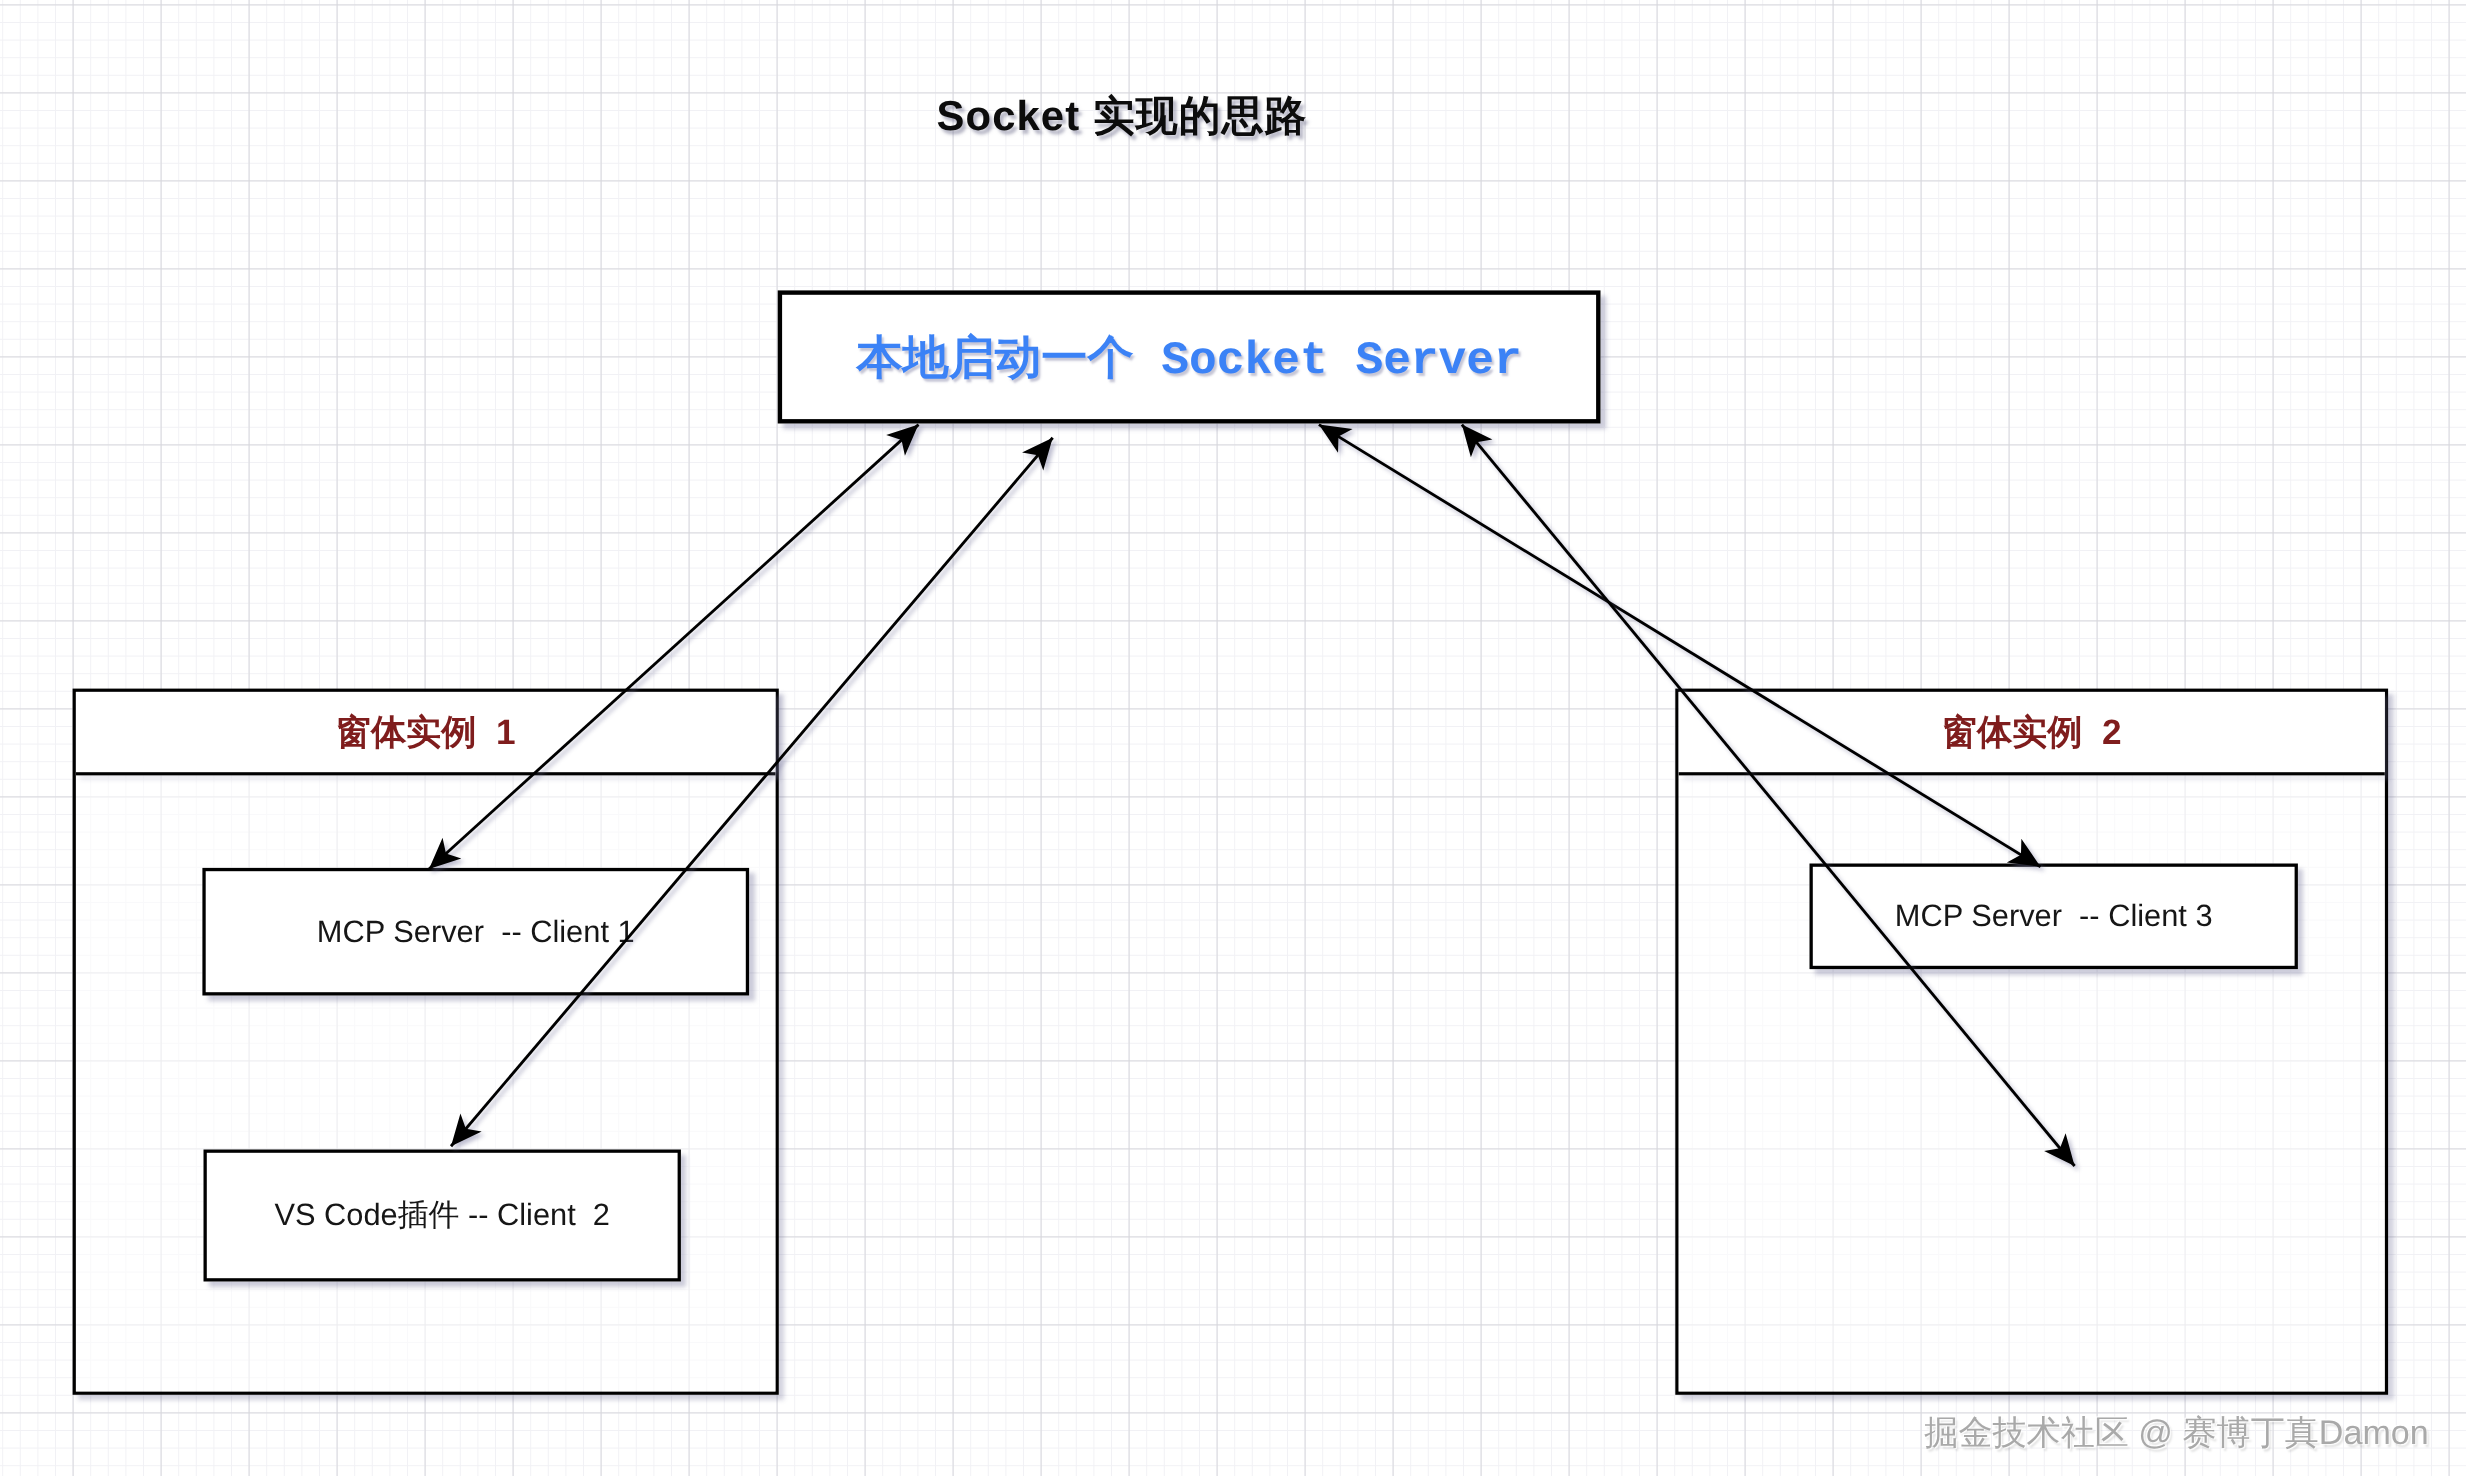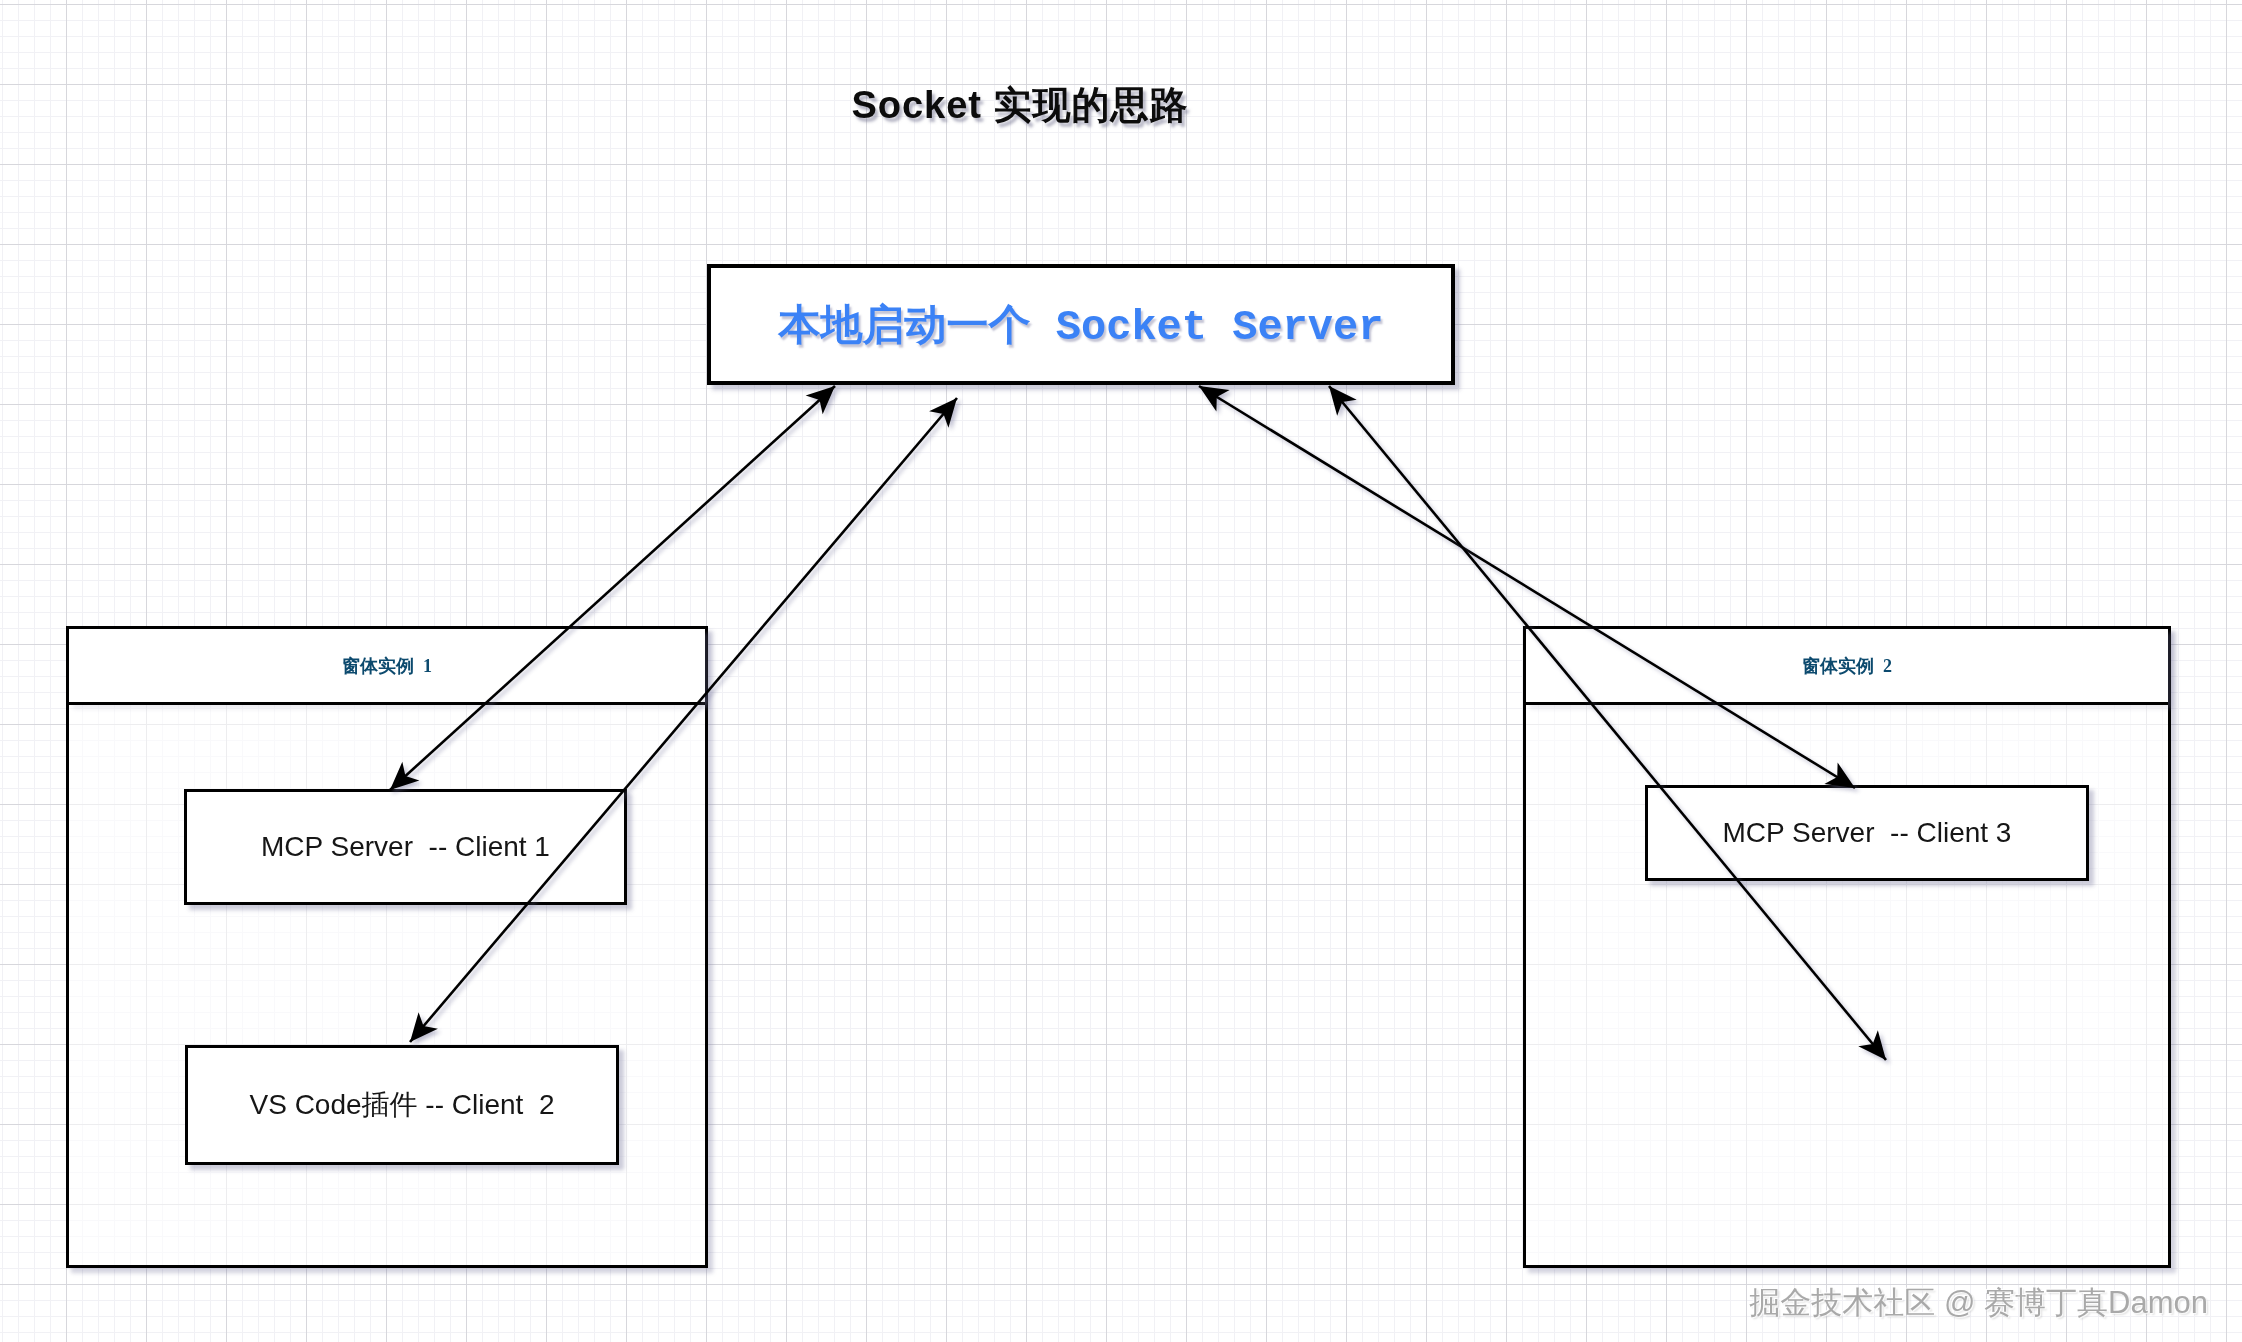--- a/index.html
+++ b/index.html
@@ -71,39 +71,38 @@
   .container-2 { left: 1523px; top: 626px; width: 648px; height: 642px; }
   .container-header {
     width: 100%;
     height: 76px;
     background: #ffffff;
     border-bottom: 3px solid #000000;
     box-sizing: border-box;
     display: flex;
     align-items: center;
     justify-content: center;
-    font-size: 18px;
+    font-size: 32px;
     font-weight: bold;
-    color: #0c4a6e;
+    color: #7f1d1d;
     white-space: pre;
     box-shadow: 4px 4px 4px rgba(110,110,150,0.3);
-    font-family: Liberation Serif, serif;
   }
   .container-body {
     width: 100%;
     height: calc(100% - 76px);
     background: rgba(255,255,255,0.55);
   }
   .node-box .label {
     font-size: 28px;
     font-weight: normal;
     color: #161616;
     white-space: pre;
   }
-  .node-1 { left: 184px;  top: 789px;  width: 443px; height: 116px; }
+  .node-1 { left: 184px;  top: 789px;  width: 497px; height: 116px; }
   .node-2 { left: 185px;  top: 1045px; width: 434px; height: 120px; }
   .node-3 { left: 1645px; top: 785px;  width: 444px; height: 96px; }
   .node-4 { left: 1645px; top: 1047px; width: 444px; height: 123px; }
   svg.arrows {
     position: absolute;
     left: 0; top: 0;
     width: 2242px;
     height: 1342px;
     pointer-events: none;
   }

